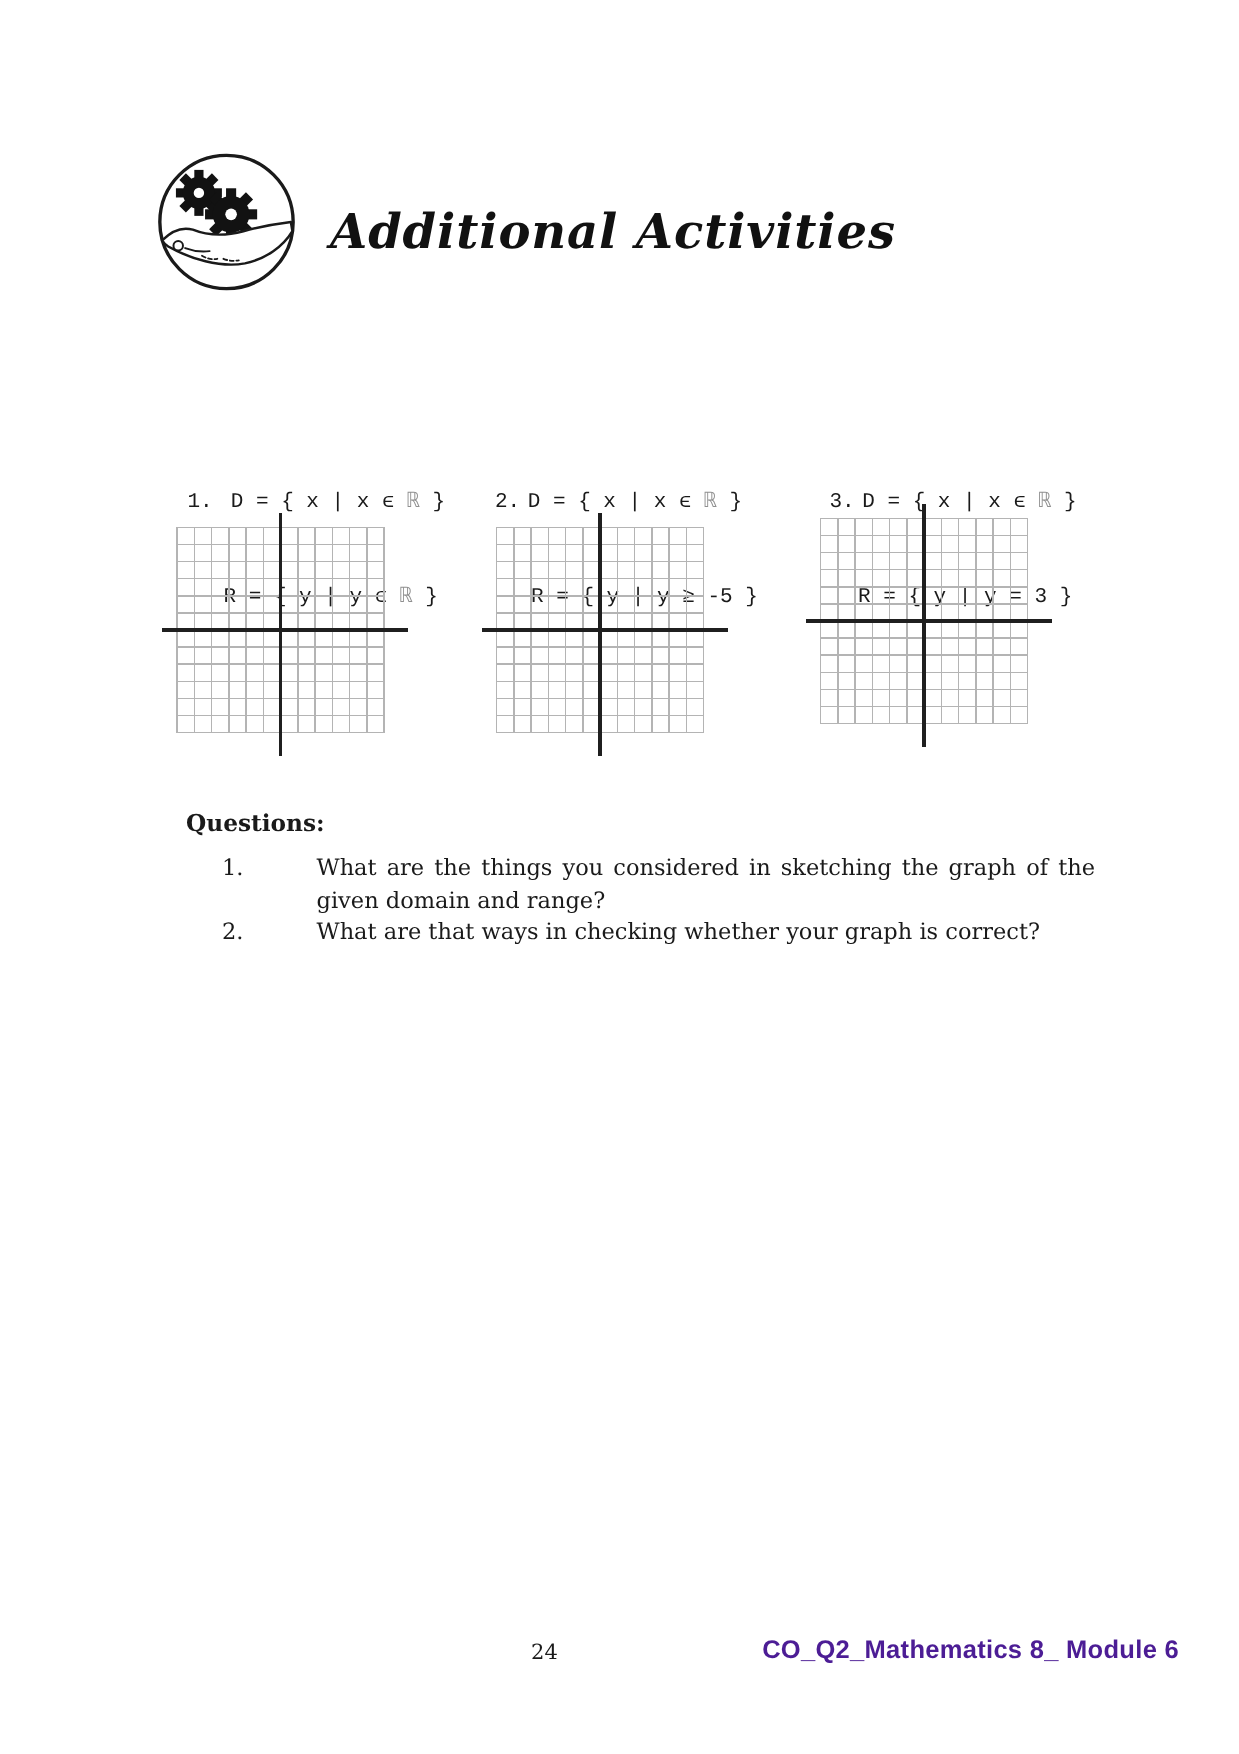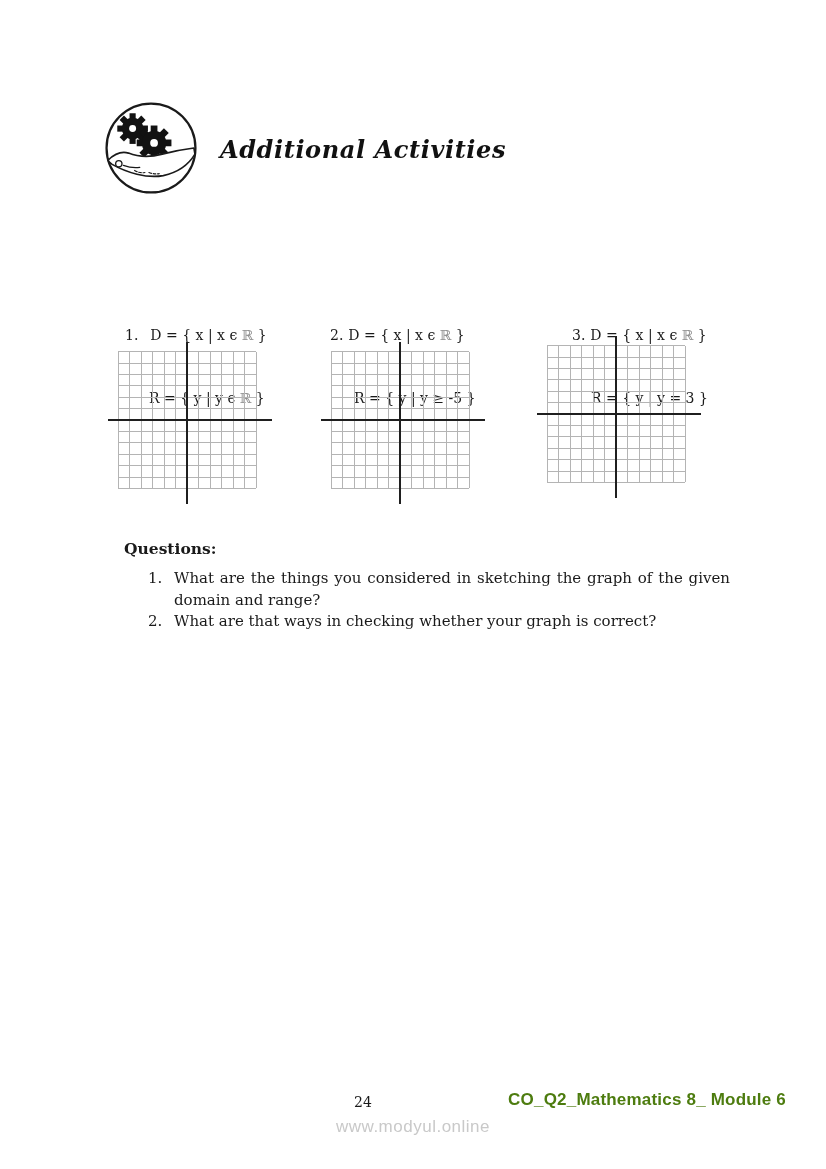--- a/index.html
+++ b/index.html
@@ -16,21 +16,21 @@
 
   
   .icon-svg {
     position: absolute;
     left: 104px; top: 101px;
     width: 94px; height: 94px;
   }
   .page-title {
     position: absolute;
     left: 220px; top: 135px;
-    font-size: 24px;
+    font-size: 32px;
     font-weight: bold;
     font-style: italic;
     letter-spacing: 0.6px;
     color: #111111;
   }
 
   .directions {
     position: absolute;
     left: 100px; top: 198px;
     width: 634px;
@@ -38,20 +38,21 @@
     line-height: 1.55;
   }
 
   
   .problem {
     position: absolute;
     top: 283px;
     font-size: 14px;
     line-height: 21px;
     white-space: pre;
+    font-family: Liberation Mono, monospace;
   }
   .problem .p-num { display: inline-block; }
   .problem.p1 .p-num { margin-right: 12px; }
   .problem.p2 .p-num, .problem.p3 .p-num { margin-right: 5px; }
   .problem .p-line.indent { padding-left: 24px; }
   .problem.p3 .p-line.indent { padding-left: 19px; }
   .r-sym { color: #8f8f8f; }
 
   
   svg.grid { position: absolute; width: 168px; height: 166px; }
@@ -70,21 +71,21 @@
   }
   .question-list {
     position: absolute;
     left: 148px; top: 568px;
     width: 582px;
     font-size: 15px;
     line-height: 21.5px;
   }
   .question-item { display: flex; }
   .question-item .q-num { width: 26px; flex: 0 0 26px; }
-  .question-item .q-text { flex: 1; text-align: justify; }
+  .question-item .q-text { flex: 1; text-align: justify; margin-left: 37px; }
 
   
   .page-number {
     position: absolute;
     left: 0; top: 1094px;
     width: 726px;
     text-align: center;
     font-size: 14px;
   }
   .watermark {
@@ -97,21 +98,21 @@
     letter-spacing: 0.5px;
     color: #c9c9c9;
   }
   .module-label {
     position: absolute;
     right: 40px; top: 1090px;
     font-family: "Liberation Sans", sans-serif;
     font-size: 17px;
     font-weight: bold;
     letter-spacing: 0.2px;
-    color: #4d7c0f;
+    color: #4c1d95;
   }
 </style>
 </head>
 <body>
 
 <div class="page">
 
   <svg class="icon-svg" viewBox="0 0 92 92">
     <circle cx="46" cy="46" r="43.5" fill="none" stroke="#1a1a1a" stroke-width="2.2"></circle>
     <g fill="#121212" transform="translate(28,27)">
@@ -144,21 +145,21 @@
   <div class="problem p1" style="left:125px">
     <div class="p-line"><span class="p-num">1.</span><span><span>D = { x | x ϵ </span><span class="r-sym">ℝ</span><span> }</span></span></div>
     <div class="p-line indent"><span><span>R = { y | y ϵ </span><span class="r-sym">ℝ</span><span> }</span></span></div>
   </div>
 
   <div class="problem p2" style="left:330px">
     <div class="p-line"><span class="p-num">2.</span><span><span>D = { x | x ϵ </span><span class="r-sym">ℝ</span><span> }</span></span></div>
     <div class="p-line indent"><span><span>R = { y | y ≥ -5 }</span><span class="r-sym"></span><span></span></span></div>
   </div>
 
-  <div class="problem p3" style="left:572px">
+  <div class="problem p3" style="left:553px">
     <div class="p-line"><span class="p-num">3.</span><span><span>D = { x | x ϵ </span><span class="r-sym">ℝ</span><span> }</span></span></div>
     <div class="p-line indent"><span><span>R = { y | y = 3 }</span><span class="r-sym"></span><span></span></span></div>
   </div>
 
   <svg id="grid1" class="grid" viewBox="0 0 168 166" shape-rendering="crispEdges">
       <g stroke="#b4b4b4" stroke-width="1">
         <line x1="12" y1="11.6" x2="12" y2="148.4"></line>
         <line x1="12" y1="11.6" x2="150" y2="11.6"></line>
         <line x1="23.5" y1="11.6" x2="23.5" y2="148.4"></line>
         <line x1="12" y1="23" x2="150" y2="23"></line>
@@ -259,16 +260,15 @@
       <span class="q-num">1.</span>
       <div class="q-text">What are the things you considered in sketching the graph of the given domain and range?</div>
     </div>
     <div class="question-item">
       <span class="q-num">2.</span>
       <div class="q-text">What are that ways in checking whether your graph is correct?</div>
     </div>
   </div>
 
   <div class="page-number">24</div>
-  <div class="watermark">www.modyul.online</div>
   <div class="module-label">CO_Q2_Mathematics 8_ Module 6</div>
 
 </div>
 
 </body></html>

